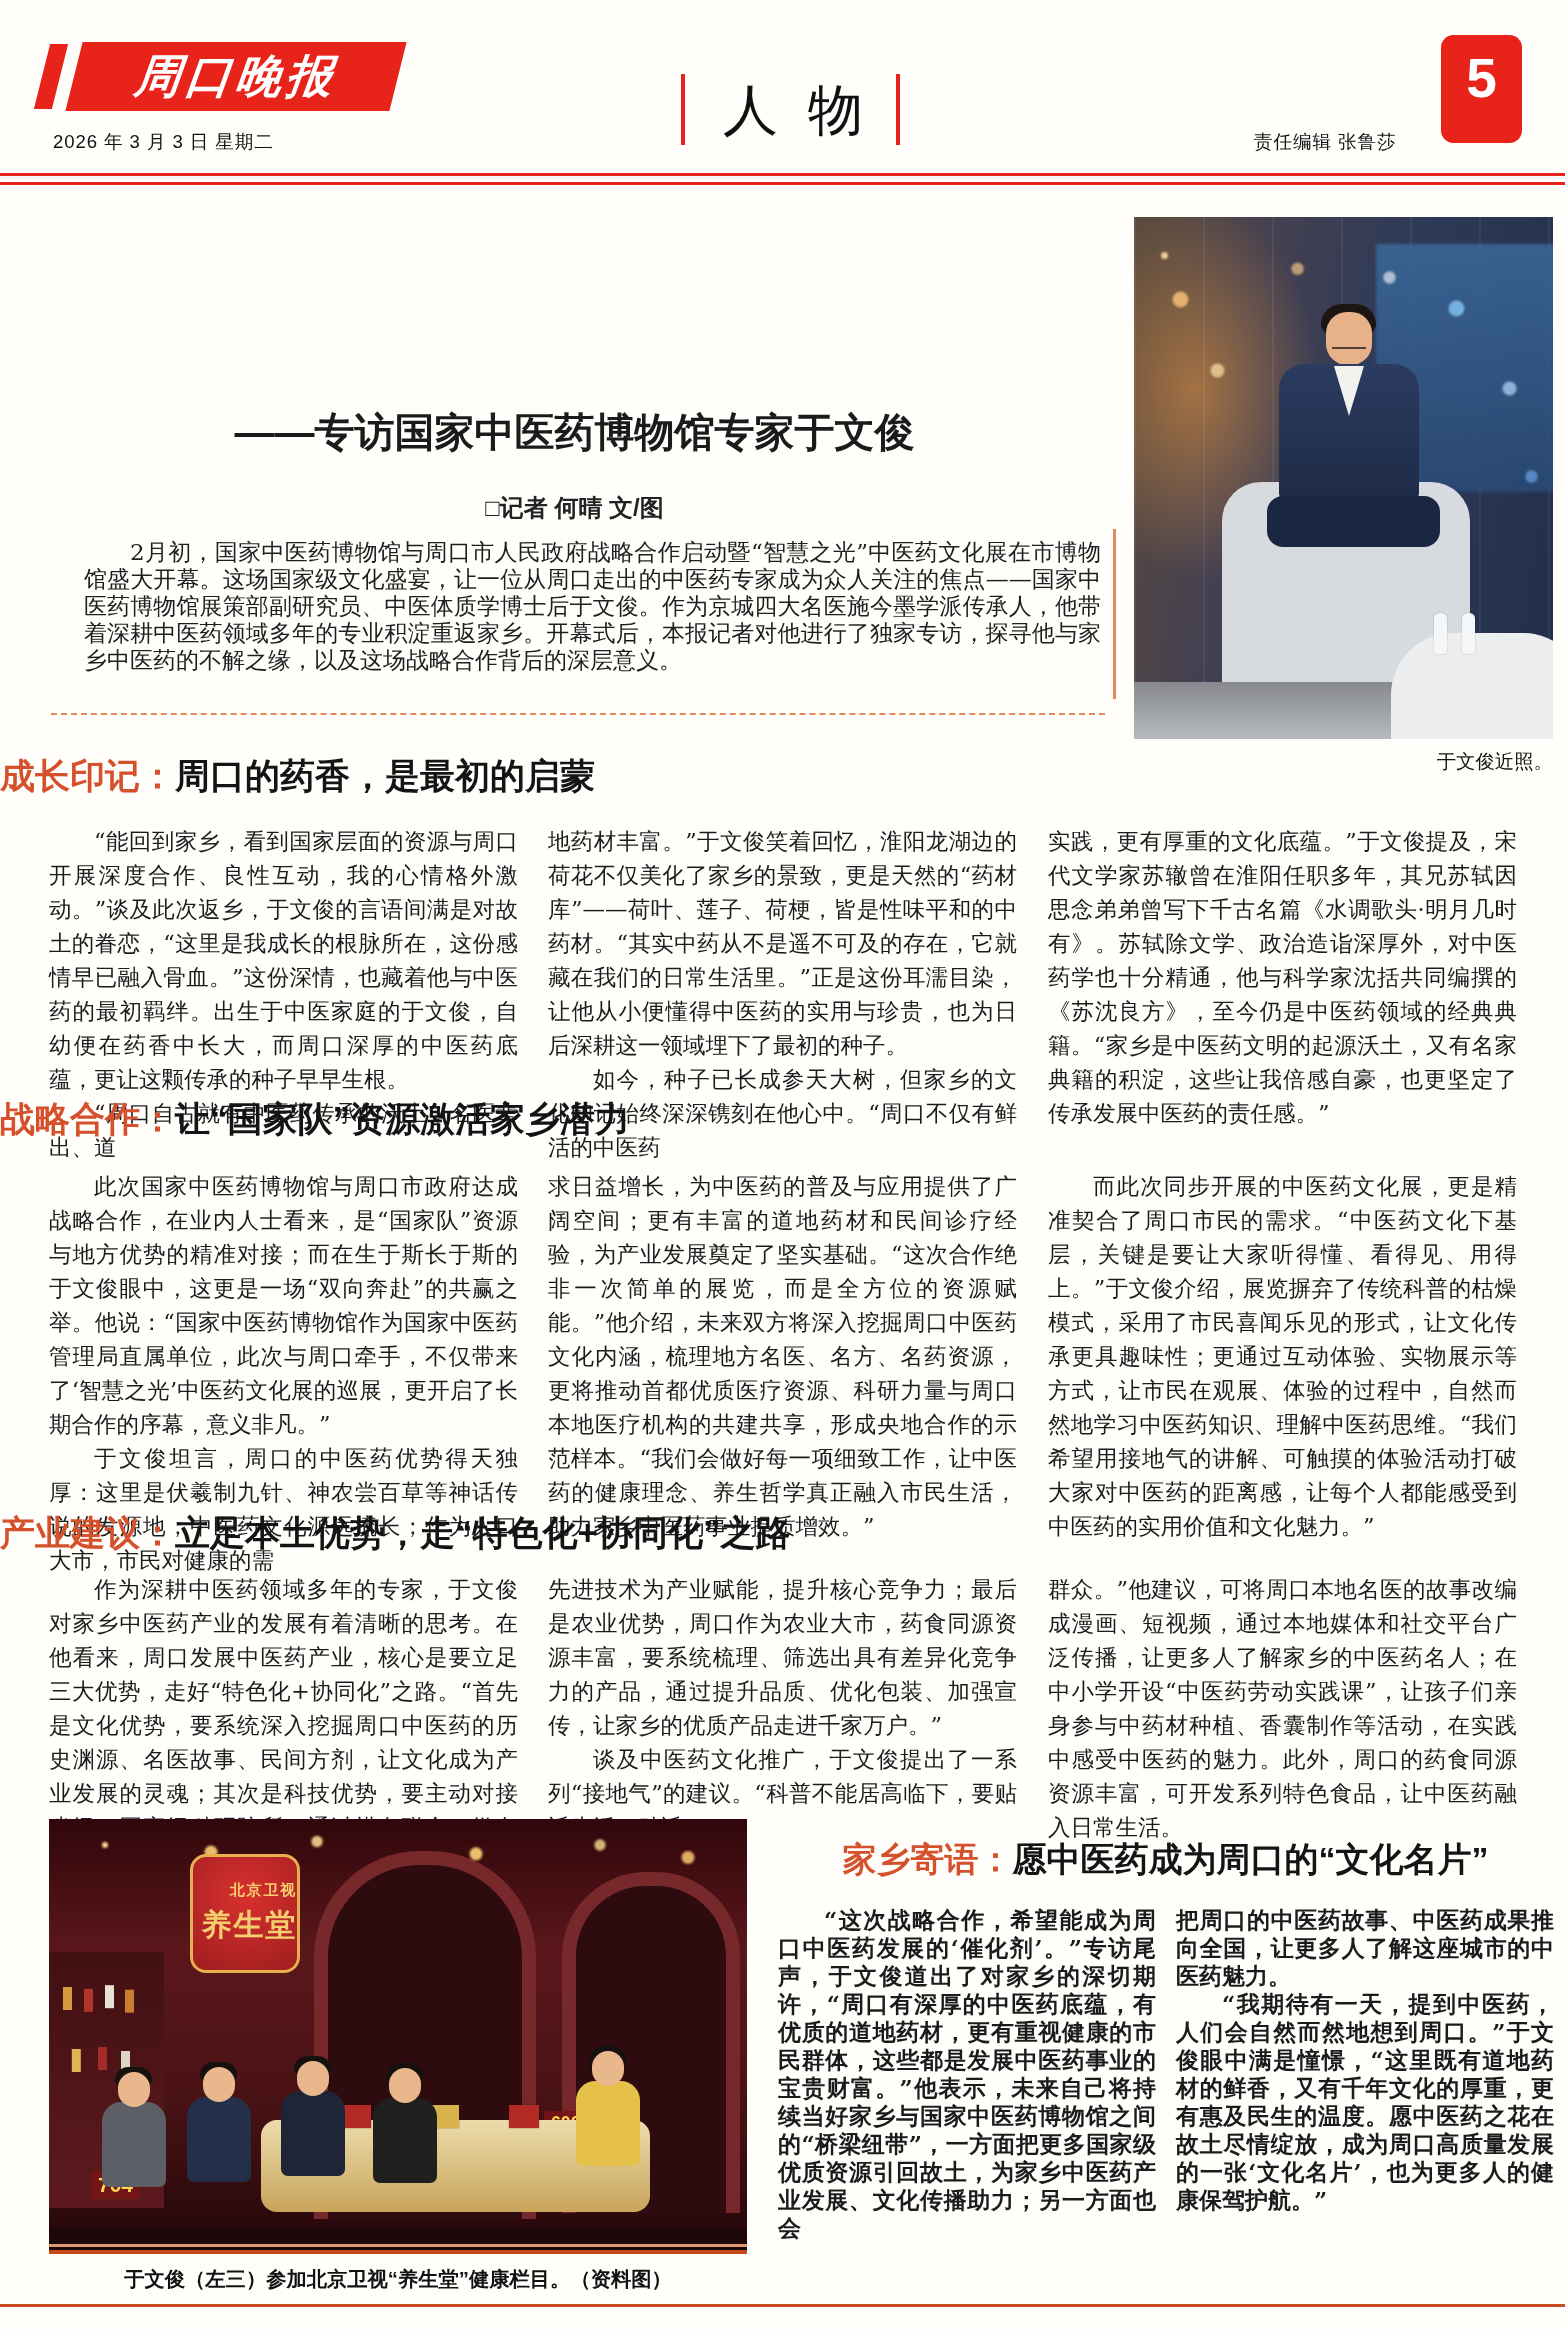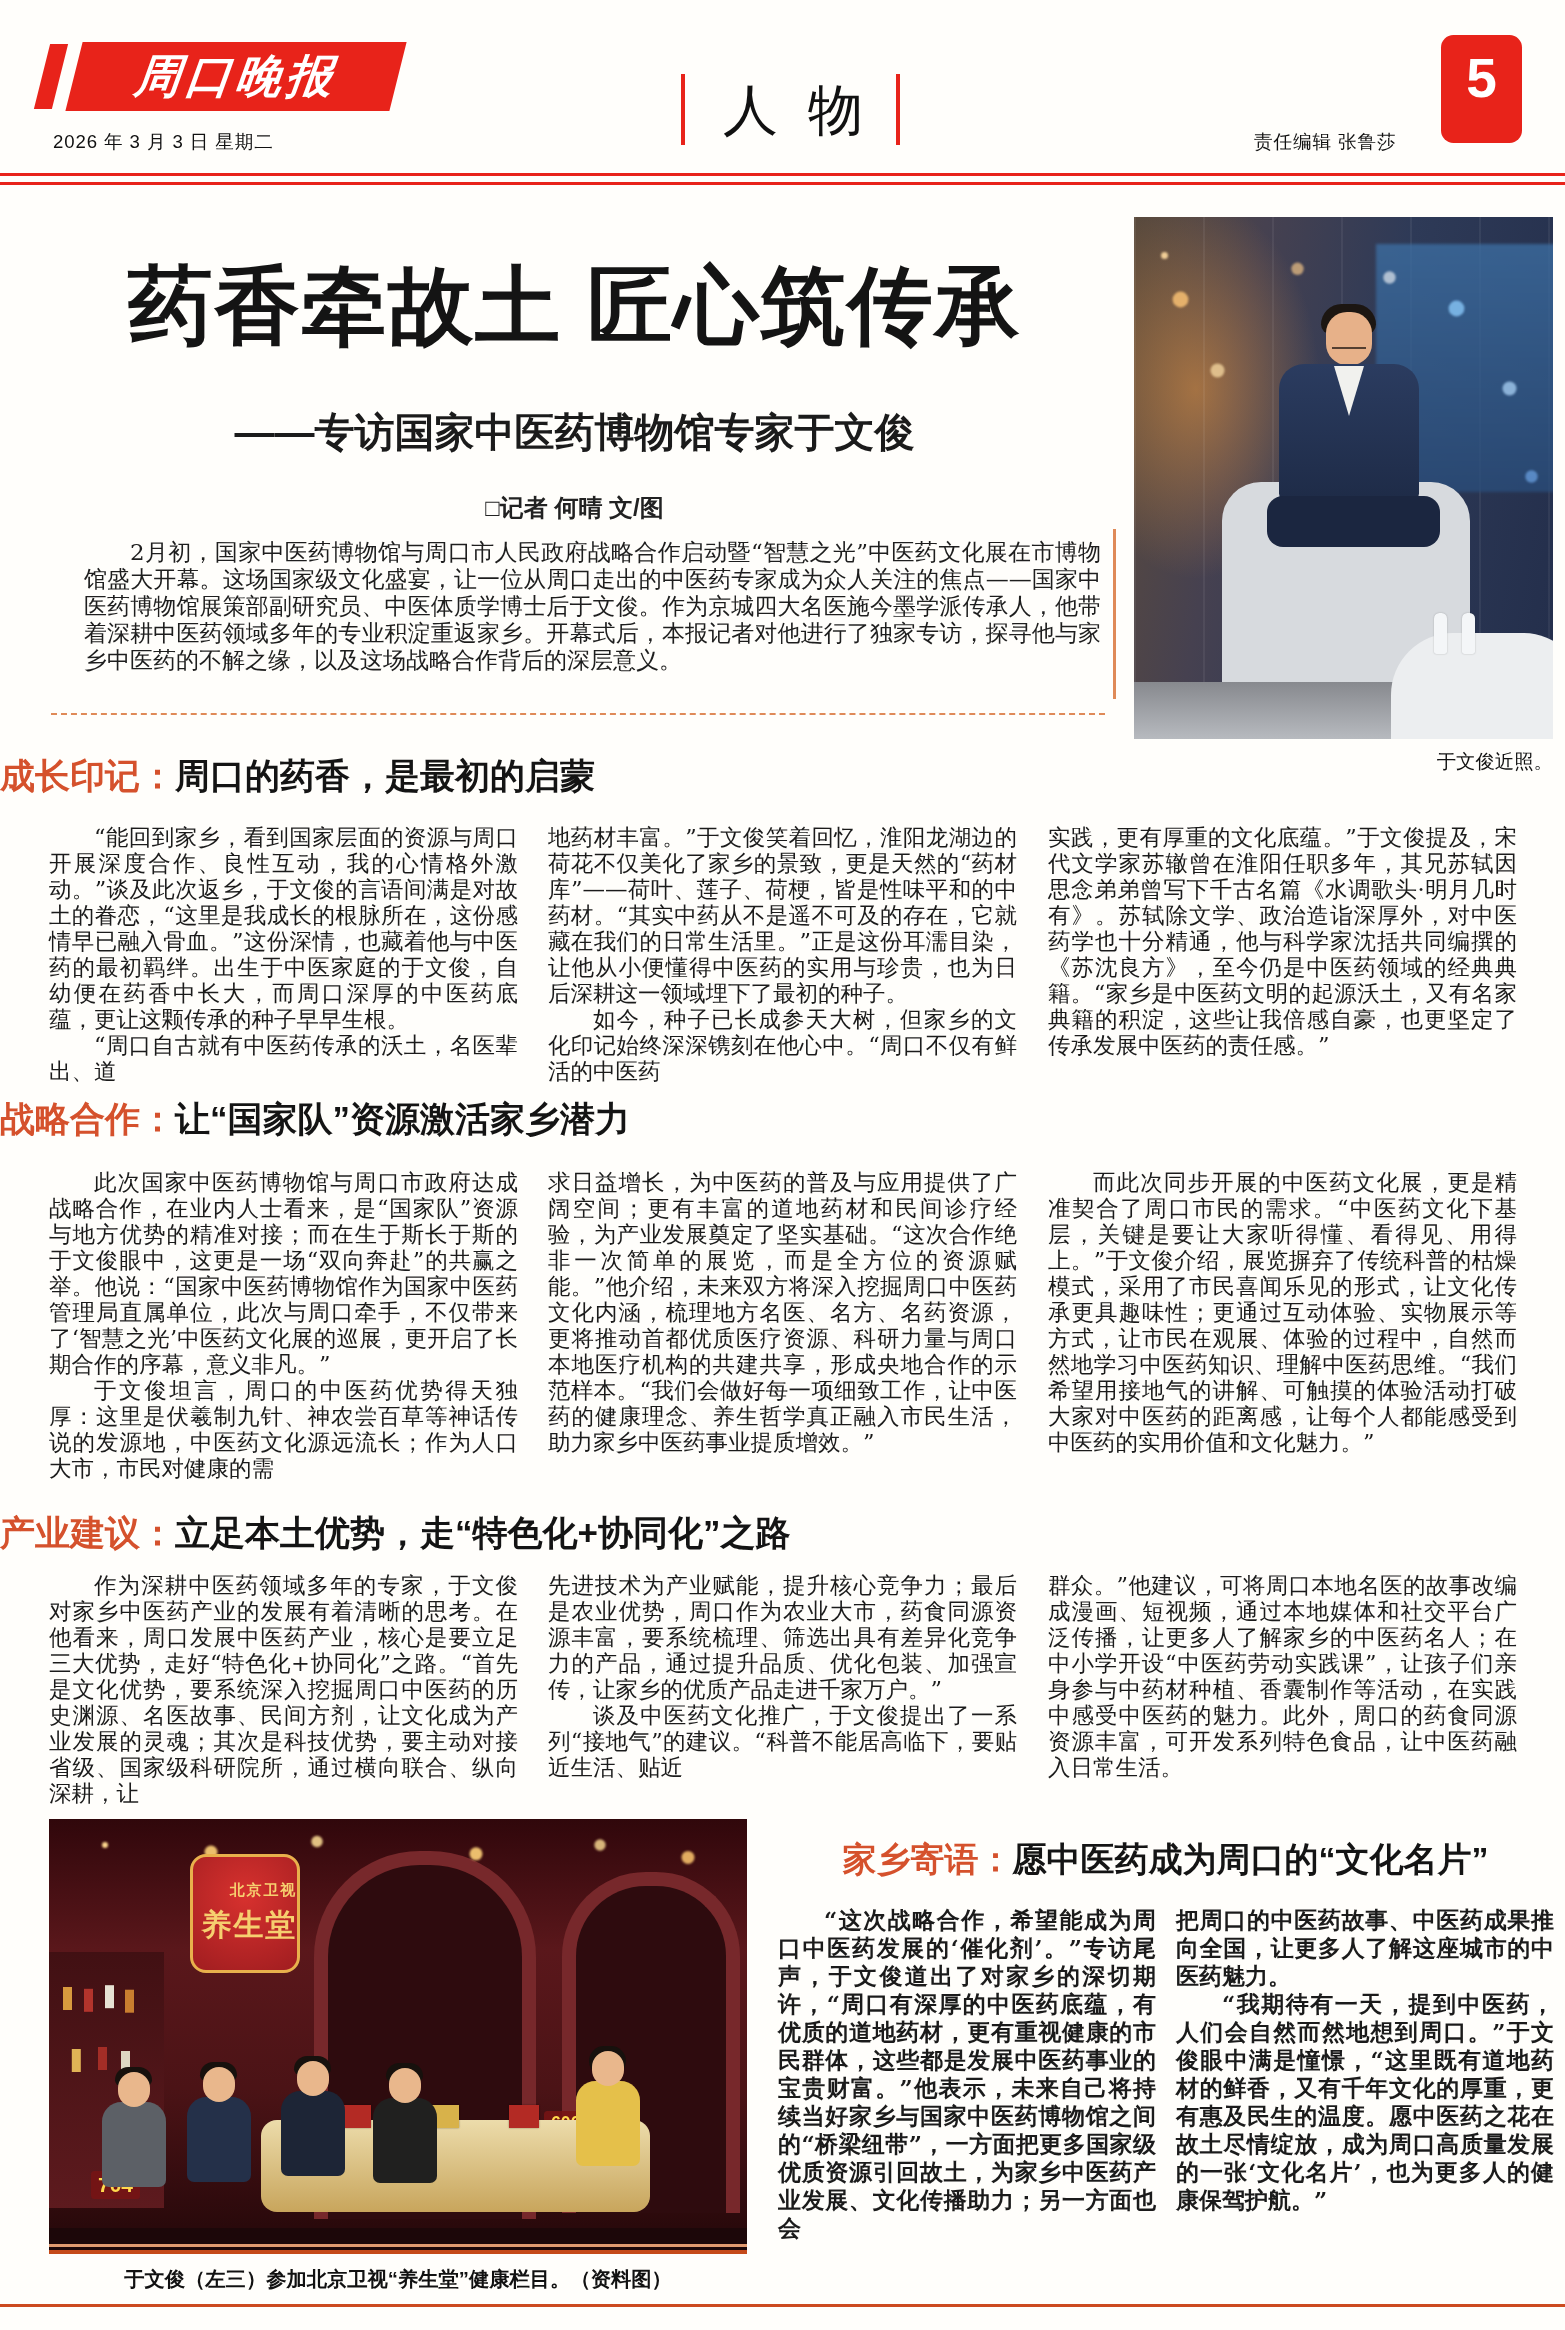--- a/index.html
+++ b/index.html
@@ -62,21 +62,21 @@
   .p-legs{position:absolute;left:133px;top:279px;width:173px;height:51px;background:#1b2640;border-radius:16px;}
   .portrait-caption{left:1134px;top:748px;width:419px;text-align:right;font-size:19.4px;color:#111;}
 
   
   .sec-head{width:1566px;left:0;text-align:left;font-size:35px;font-weight:800;color:#141414;white-space:nowrap;}
   .sec-label{color:#d5512c;}
   .sh1{top:753px;} .sh2{top:1096px;} .sh3{top:1510px;}
   .sec-head4{left:778px;top:1837px;width:775px;text-align:center;font-size:34px;font-weight:800;color:#141414;white-space:nowrap;}
 
   
-  .bodycol{width:469px;font-size:22.5px;line-height:26px;color:#1b1b1b;text-align:justify;
+  .bodycol{width:469px;font-size:22.5px;line-height:34px;color:#1b1b1b;text-align:justify;
            font-family:"DejaVu Serif",serif;}
   .bodycol p{margin:0;text-indent:2em;}
   .bodycol p.noind{text-indent:0;}
   .c1{left:49px;} .c2{left:548px;} .c3{left:1048px;}
   .r1{top:824px;} .r2{top:1169px;} .r3{top:1572px;}
   .s4col{width:378px;font-size:23px;line-height:28px;top:1906px;font-weight:bold;}
   .c41{left:778px;} .c42{left:1176px;}
 
   
   .tvphoto{left:49px;top:1819px;width:698px;height:435px;overflow:hidden;background:#3a0d10;}
@@ -135,21 +135,20 @@
   <div class="abs header-date">2026 年 3 月 3 日  星期二</div>
   <div class="abs section-bar bar-l"></div>
   <div class="abs section-title">人物</div>
   <div class="abs section-bar bar-r"></div>
   <div class="abs header-editor">责任编辑  张鲁莎</div>
   <div class="abs page-num-box">
     <div class="page-num">5</div>
   </div>
   <div class="abs header-rule"></div>
 
-  <div class="abs headline">药香牵故土 匠心筑传承</div>
   <div class="abs subtitle">——专访国家中医药博物馆专家于文俊</div>
   <div class="abs byline">□记者 何晴 文/图</div>
   <div class="abs intro">2月初，国家中医药博物馆与周口市人民政府战略合作启动暨“智慧之光”中医药文化展在市博物馆盛大开幕。这场国家级文化盛宴，让一位从周口走出的中医药专家成为众人关注的焦点——国家中医药博物馆展策部副研究员、中医体质学博士后于文俊。作为京城四大名医施今墨学派传承人，他带着深耕中医药领域多年的专业积淀重返家乡。开幕式后，本报记者对他进行了独家专访，探寻他与家乡中医药的不解之缘，以及这场战略合作背后的深层意义。</div>
   <div class="abs intro-divider"></div>
   <div class="abs intro-vline"></div>
 
   <div class="abs portrait">
     <div class="p-bg"></div>
     <div class="p-warm"></div>
     <div class="p-panels"></div>

